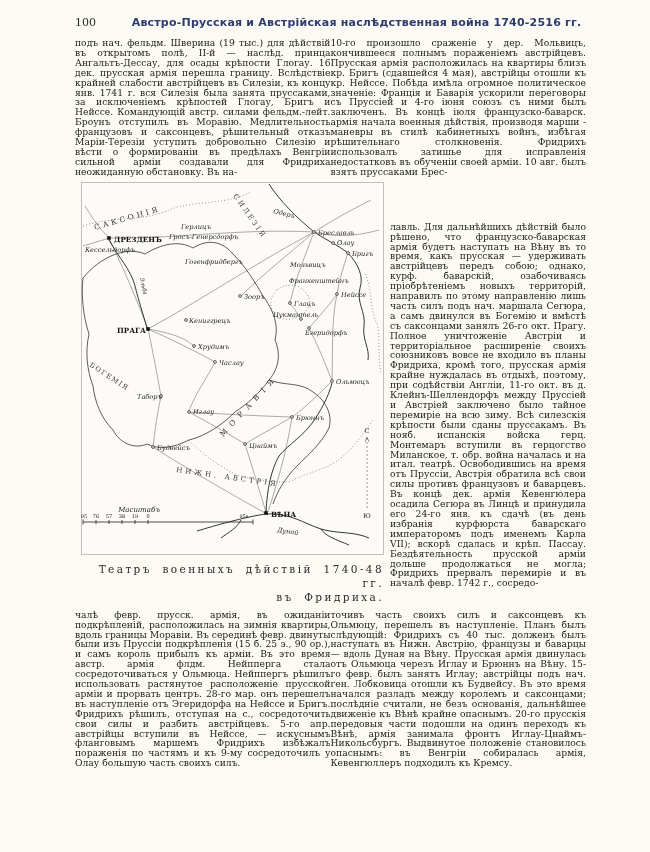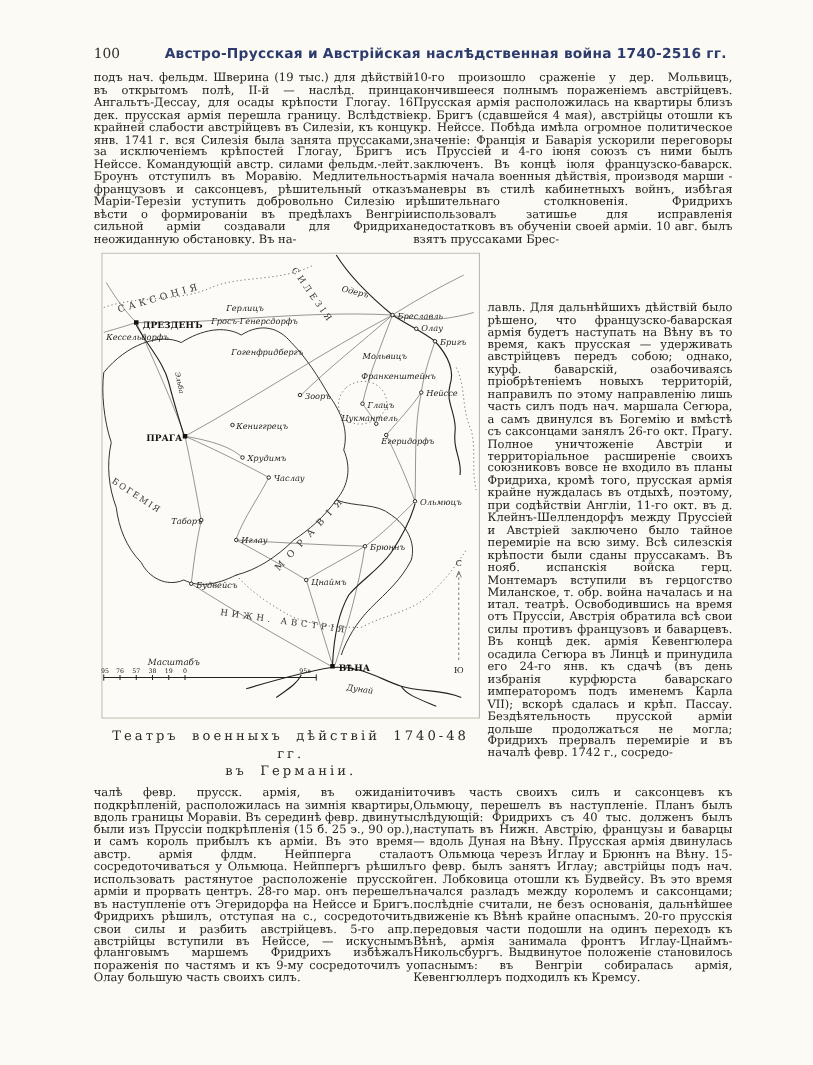--- a/index.html
+++ b/index.html
@@ -3,40 +3,40 @@
 <meta charset="utf-8">
 <style>
   html,body{margin:0;padding:0;}
   body{
     width:650px;height:852px;overflow:hidden;
     background:#fbfaf5;
     font-family:"DejaVu Serif", serif;
     color:#201f1b;
   }
   .sheet{width:650px;height:852px;box-sizing:border-box;padding:16px 64px 0 75px;}
-  .head{display:flex;align-items:flex-end;margin-bottom:9px;margin-top:20px;}
+  .head{display:flex;align-items:flex-end;margin-bottom:9px;}
   .pageno{font-family:"DejaVu Serif",serif;font-size:11px;color:#2a2a26;width:52px;flex:0 0 auto;}
   .title{
     flex:1;text-align:center;
     font-family:"DejaVu Sans", sans-serif;font-weight:bold;
     font-size:11px;letter-spacing:.2px;color:#2d3c6d;
   }
   .band{display:flex;gap:0;}
   .band.mid{gap:6px;margin-top:5px;}
   .band.bot{margin-top:6px;align-items:flex-end;}
   .col{
     flex:1;min-width:0;
     font-size:9.2px;line-height:9.9px;text-align:justify;
     color:#23221d;
   }
   .col.narrow{flex:1;margin-top:40px;}
   figure.mapfig{margin:0 0 0 6px;width:303px;flex:0 0 303px;}
   .mapfig svg{display:block;}
   figcaption{
-    margin-top:7px;text-align:center;color:#2a2925;
+    margin-top:7px;text-align:right;color:#2a2925;
     font-size:10.5px;line-height:14px;letter-spacing:2.4px;word-spacing:5px;
   }
   .capline{display:block;}
 </style>
 </head>
 <body>
 
 <div class="sheet">
 
   <div class="head">
@@ -203,21 +203,21 @@
             <text x="41" y="336">38</text>
             <text x="54" y="336">19</text>
             <text x="67" y="336">0</text>
             <text x="163" y="336">95в</text>
           </g>
         </g>
       </svg>
 
       <figcaption>
         <span class="capline">Театръ военныхъ дѣйствій 1740-48 гг.</span>
-        <span class="capline">въ Германіи.</span>
+        <span class="capline">въ Фридриха.</span>
       </figcaption>
     </figure>
 
     <div class="col narrow">лавль. Для дальнѣйшихъ дѣйствій было рѣшено, что французско-баварская армія будетъ наступать на Вѣну въ то время, какъ прусская — удерживать австрійцевъ передъ собою; однако, курф. баварскій, озабочиваясь пріобрѣтеніемъ новыхъ территорій, направилъ по этому направленію лишь часть силъ подъ нач. маршала Сегюра, а самъ двинулся въ Богемію и вмѣстѣ съ саксонцами занялъ 26-го окт. Прагу. Полное уничтоженіе Австріи и территоріальное расширеніе своихъ союзниковъ вовсе не входило въ планы Фридриха, кромѣ того, прусская армія крайне нуждалась въ отдыхѣ, поэтому, при содѣйствіи Англіи, 11-го окт. въ д. Клейнъ-Шеллендорфъ между Пруссіей и Австріей заключено было тайное перемиріе на всю зиму. Всѣ силезскія крѣпости были сданы пруссакамъ. Въ нояб. испанскія войска герц. Монтемаръ вступили въ герцогство Миланское, т. обр. война началась и на итал. театрѣ. Освободившись на время отъ Пруссіи, Австрія обратила всѣ свои силы противъ французовъ и баварцевъ. Въ концѣ дек. армія Кевенгюлера осадила Сегюра въ Линцѣ и принудила его 24-го янв. къ сдачѣ (въ день избранія курфюрста баварскаго императоромъ подъ именемъ Карла VII); вскорѣ сдалась и крѣп. Пассау. Бездѣятельность прусской арміи дольше продолжаться не могла; Фридрихъ прервалъ перемиріе и въ началѣ февр. 1742 г., сосредо-</div>
   </div>
 
   <div class="band bot">
     <div class="col">чалѣ февр. прусск. армія, въ ожиданіи подкрѣпленій, расположилась на зимнія квартиры, вдоль границы Моравіи. Въ серединѣ февр. двинуты были изъ Пруссіи подкрѣпленія (15 б. 25 э., 90 ор.), и самъ король прибылъ къ арміи. Въ это время австр. армія флдм. Нейпперга стала сосредоточиваться у Ольмюца. Нейппергъ рѣшилъ использовать растянутое расположеніе прусской арміи и прорвать центръ. 28-го мар. онъ перешелъ въ наступленіе отъ Эгеридорфа на Нейссе и Бригъ. Фридрихъ рѣшилъ, отступая на с., сосредоточить свои силы и разбить австрійцевъ. 5-го апр. австрійцы вступили въ Нейссе, — искуснымъ фланговымъ маршемъ Фридрихъ избѣжалъ пораженія по частямъ и къ 9-му сосредоточилъ у Олау большую часть своихъ силъ.</div>
     <div class="col">точивъ часть своихъ силъ и саксонцевъ къ Ольмюцу, перешелъ въ наступленіе. Планъ былъ слѣдующій: Фридрихъ съ 40 тыс. долженъ былъ наступать въ Нижн. Австрію, французы и баварцы — вдоль Дуная на Вѣну. Прусская армія двинулась отъ Ольмюца черезъ Иглау и Брюннъ на Вѣну. 15-го февр. былъ занятъ Иглау; австрійцы подъ нач. ген. Лобковица отошли къ Будвейсу. Въ это время начался разладъ между королемъ и саксонцами; послѣдніе считали, не безъ основанія, дальнѣйшее движеніе къ Вѣнѣ крайне опаснымъ. 20-го прусскія передовыя части подошли на одинъ переходъ къ Вѣнѣ, армія занимала фронтъ Иглау-Цнаймъ-Никольсбургъ. Выдвинутое положеніе становилось опаснымъ: въ Венгріи собиралась армія, Кевенгюллеръ подходилъ къ Кремсу.</div>
   </div>

